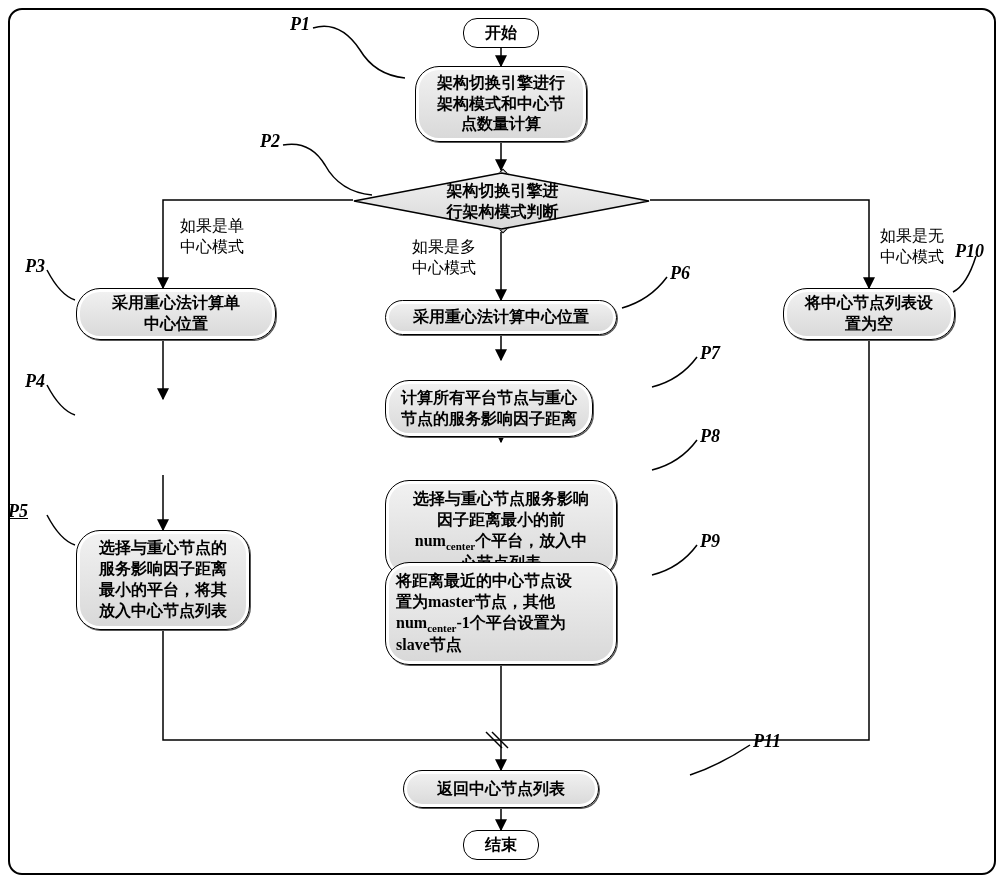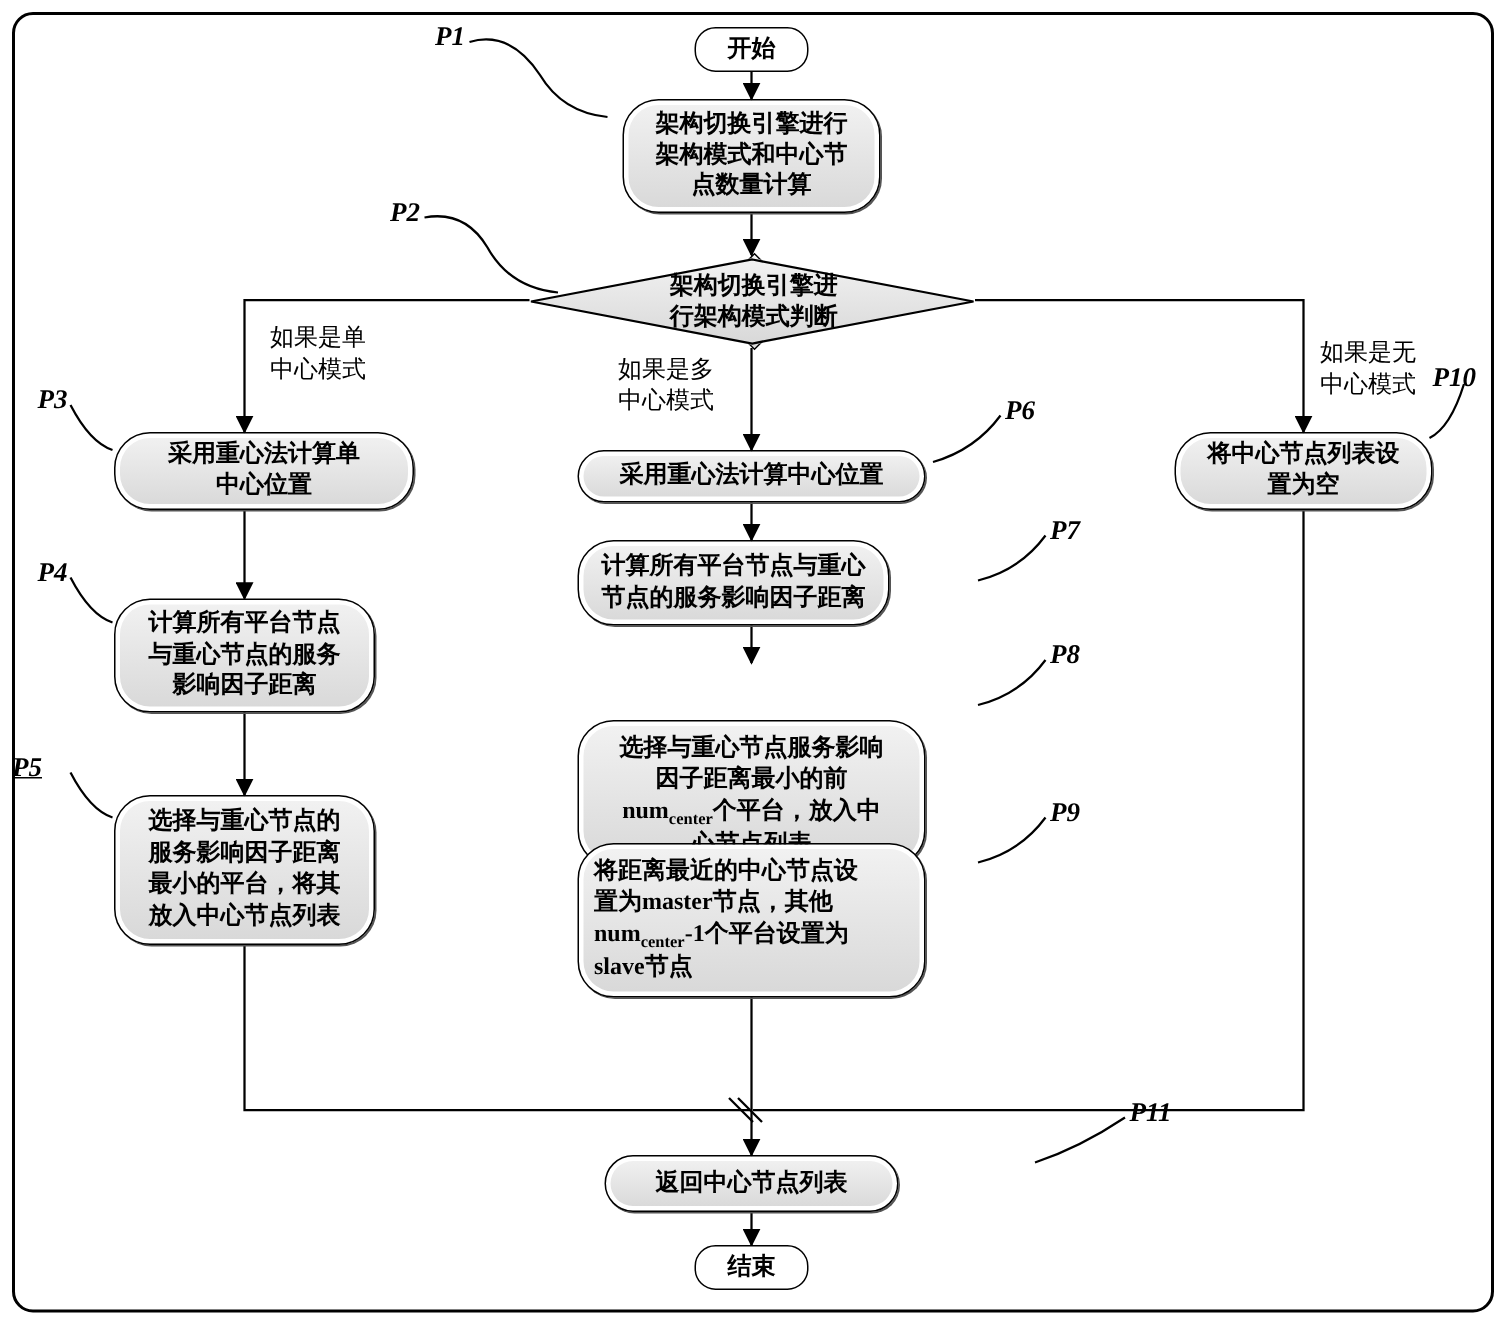--- a/index.html
+++ b/index.html
@@ -166,30 +166,27 @@
 
   <div class="branch-text" style="left:180px; top:216px; white-space:pre-line;">如果是单
 中心模式</div>
   <div class="branch-text" style="left:412px; top:237px; white-space:pre-line;">如果是多
 中心模式</div>
   <div class="branch-text" style="left:880px; top:226px; white-space:pre-line;">如果是无
 中心模式</div>
 
   <div class="node process" style="left:76px; top:288px; width:200px; height:52px; white-space:pre-line;">采用重心法计算单
 中心位置</div>
-  <div class="node process" style="left:76px; top:399px; width:174px; height:76px; white-space:pre-line;">计算所有平台节点
-与重心节点的服务
-影响因子距离</div>
   <div class="node process" style="left:76px; top:530px; width:174px; height:100px; white-space:pre-line;">选择与重心节点的
 服务影响因子距离
 最小的平台，将其
 放入中心节点列表</div>
 
   <div class="node process" style="left:385px; top:300px; width:232px; height:35px;">采用重心法计算中心位置</div>
-  <div class="node process" style="left:385px; top:360px; width:208px; height:57px; white-space:pre-line;">计算所有平台节点与重心
+  <div class="node process" style="left:385px; top:380px; width:208px; height:57px; white-space:pre-line;">计算所有平台节点与重心
 节点的服务影响因子距离</div>
 
   <div class="node process" style="left:385px; top:442px; width:232px; height:98px; text-align:center; display:block; padding-top:8px;margin-top:38px;">
     <span style="white-space:pre-line;">选择与重心节点服务影响
 因子距离最小的前
 </span><b>num</b><span class="sub">center</span><span style="white-space:pre-line;">个平台，放入中
 心节点列表</span>
   </div>
 
   <div class="node process" style="left:385px; top:562px; width:232px; height:103px; text-align:left; display:block; padding:8px 10px;">

